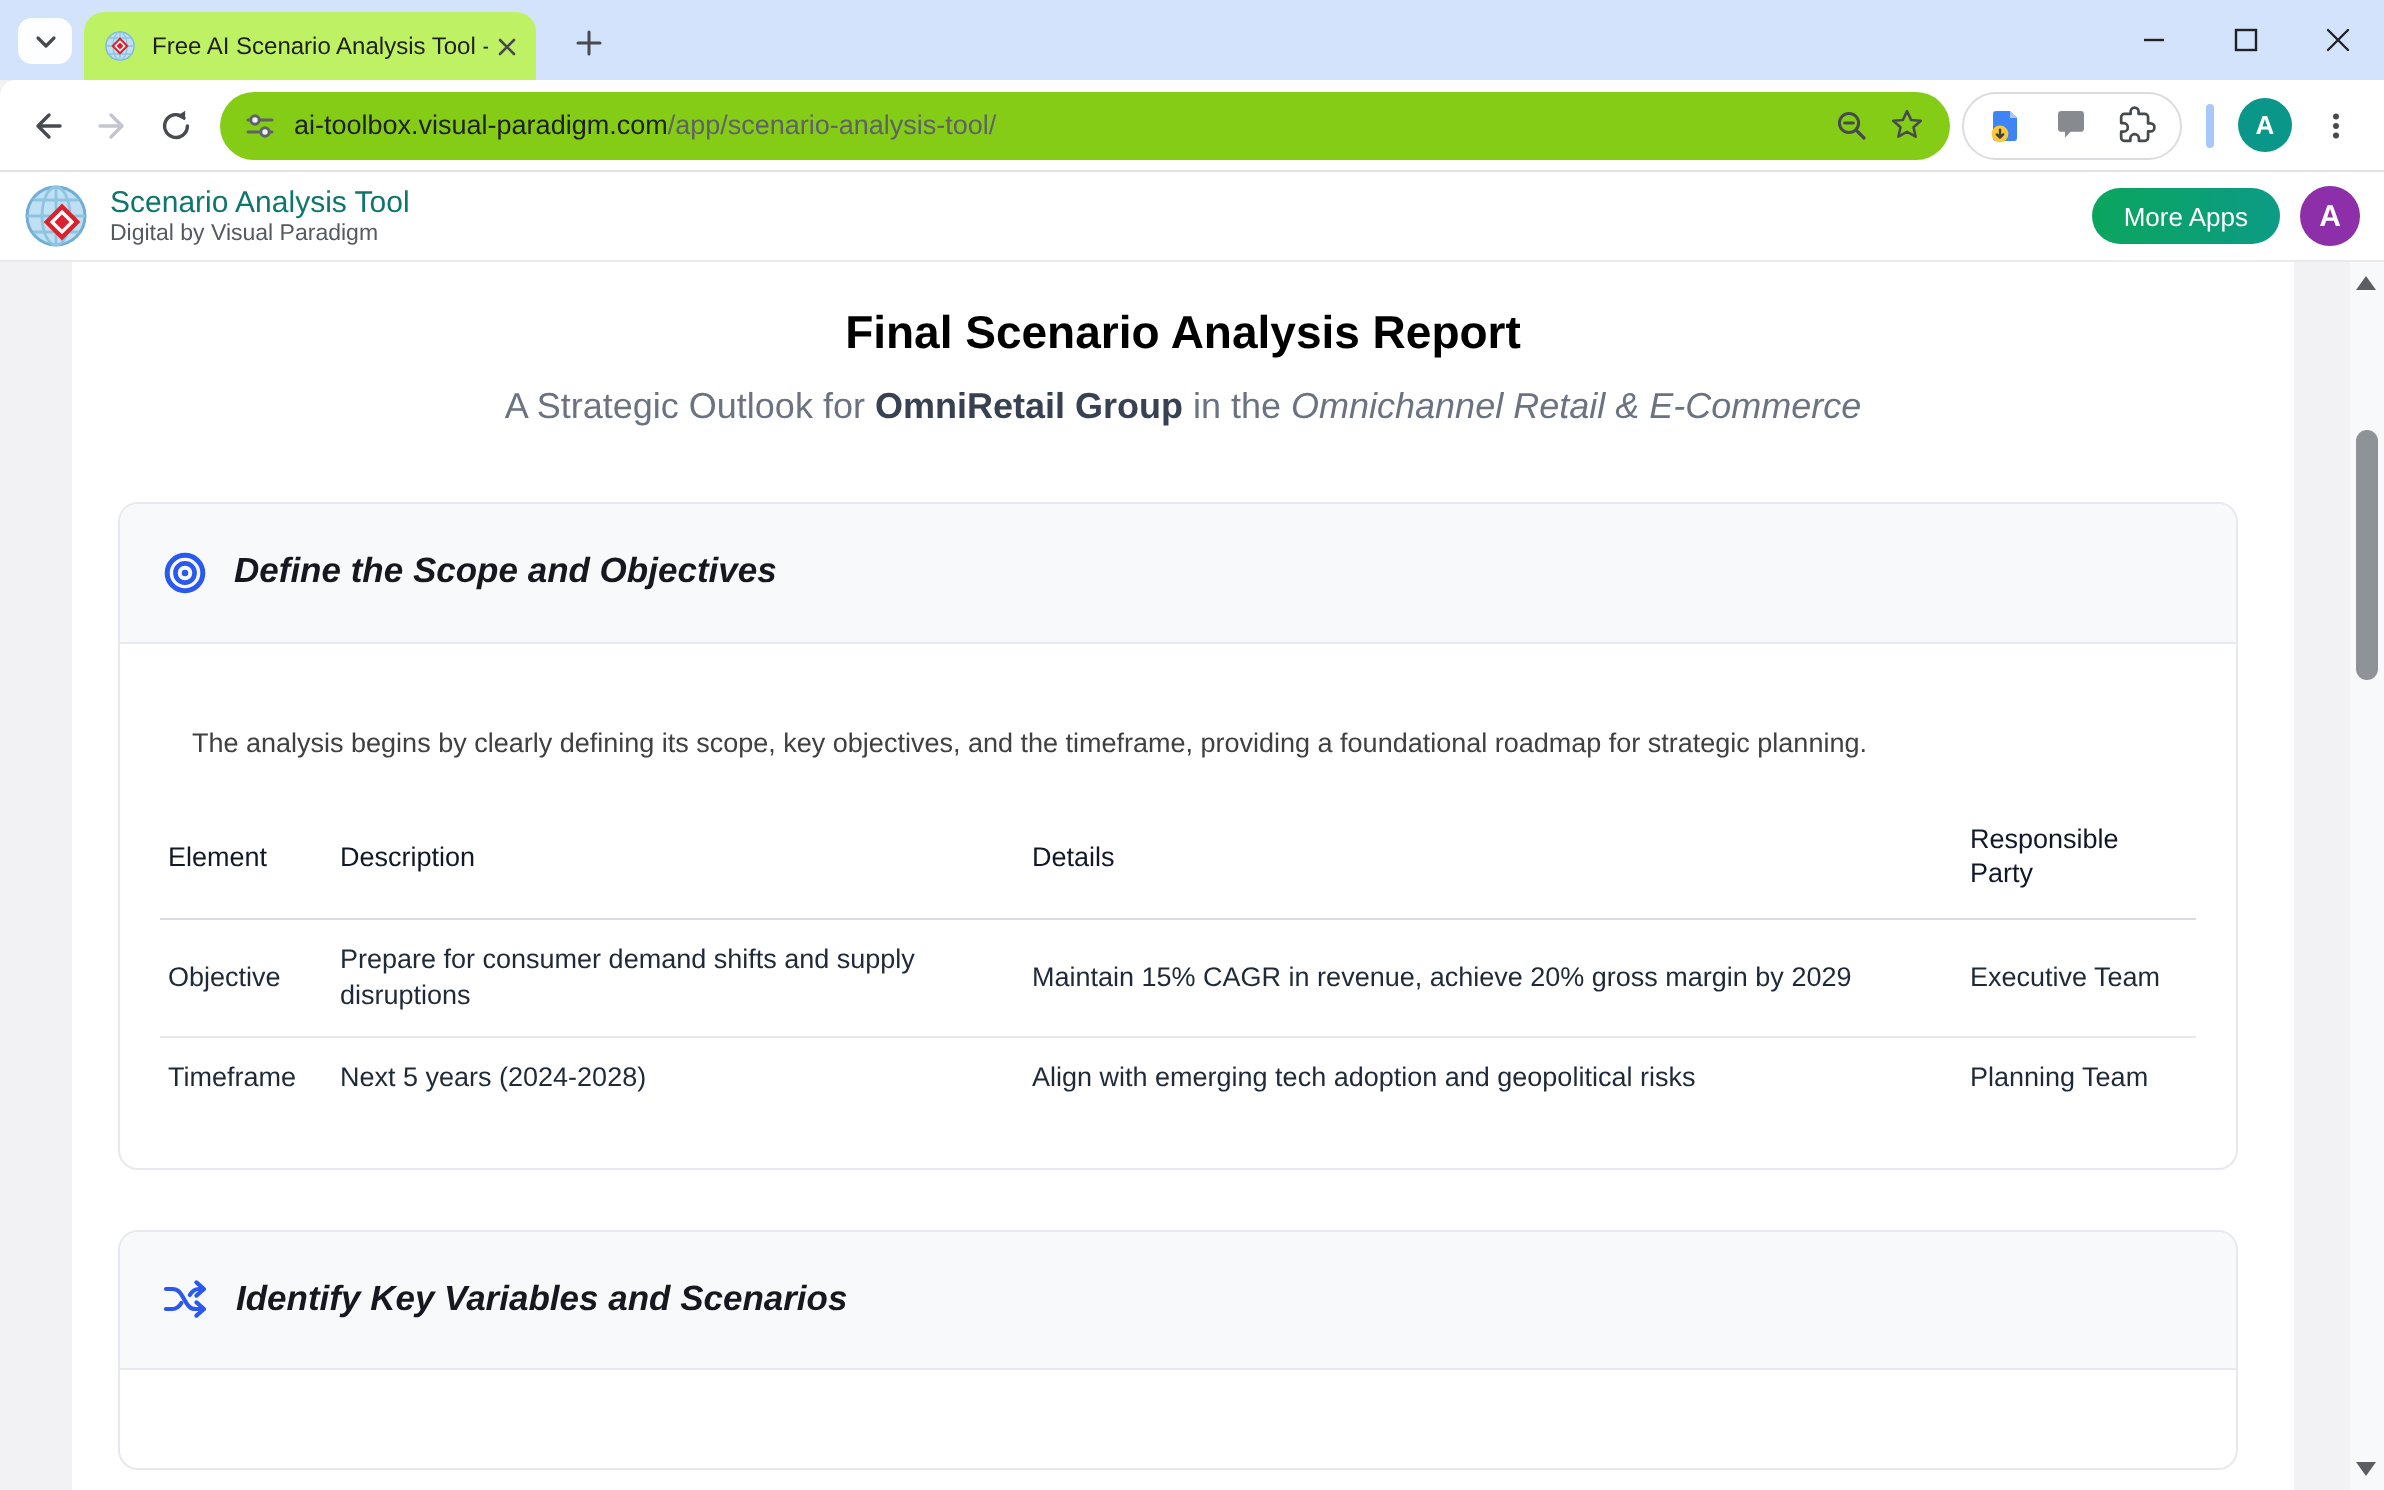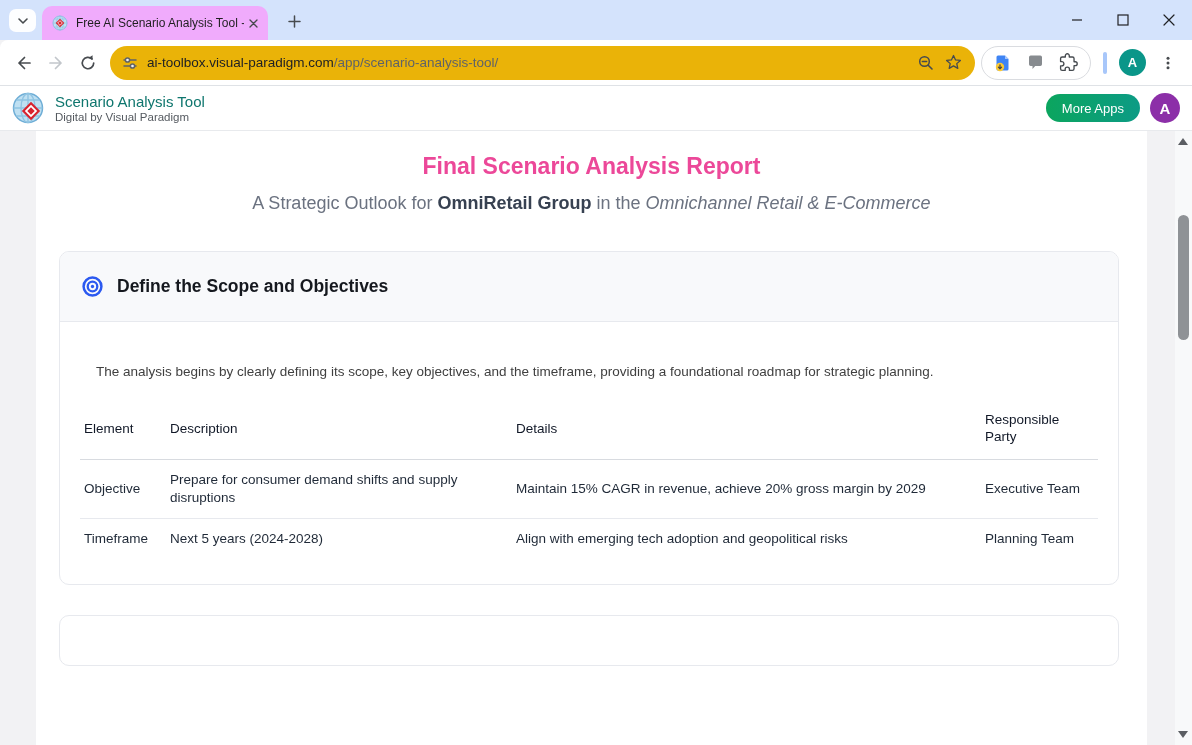--- a/index.html
+++ b/index.html
@@ -12,38 +12,38 @@
 
   
   .titlebar { height:40px; background:#d4e3fc; position:relative; }
   .tab-search {
     position:absolute; left:9px; top:9px; width:27px; height:23px;
     background:rgba(255,255,255,.95); border-radius:7px;
     display:flex; align-items:center; justify-content:center; cursor:pointer;
   }
   .tab {
     position:absolute; left:42px; top:6px; width:226px; height:34px;
-    background:#f0abfc; border-radius:10px 10px 0 0;
+    background:#bef264; border-radius:10px 10px 0 0;
     display:flex; align-items:center; padding:0 6px 0 10px;
   }
   .tab-title { flex:1; font-size:12px; color:#1f1f1f; white-space:nowrap; overflow:hidden; margin-left:8px; }
   .icon-btn { display:flex; align-items:center; justify-content:center; cursor:pointer; border-radius:50%; }
   .tab-close { width:18px; height:18px; }
   .newtab { position:absolute; left:282px; top:9px; width:24px; height:24px; }
   .win-controls { position:absolute; right:0; top:0; height:40px; display:flex; }
   .win-btn { width:46px; height:40px; display:flex; align-items:center; justify-content:center; cursor:pointer; }
 
   
   .toolbar {
     height:46px; background:#fff; display:flex; align-items:center;
     padding:0 8px; border-bottom:1px solid #dfe2e6; border-radius:8px 0 0 0;
   }
   .nav-btn { width:32px; height:32px; border-radius:50%; display:flex; align-items:center; justify-content:center; cursor:pointer; }
   .omnibox {
-    flex:1; height:34px; background:#eab308; border-radius:17px;
+    flex:1; height:34px; background:#84cc16; border-radius:17px;
     display:flex; align-items:center; padding:0 12px; margin:0 6px; min-width:0; gap:9px;
   }
   .url-text { font-size:13.5px; color:#202124; white-space:nowrap; overflow:hidden; flex:1; }
   .url-text .path { color:#5f6368; }
   .ext-pill {
     height:34px; border:1px solid #dadce0; border-radius:17px; background:#fff;
     display:flex; align-items:center; padding:0 12px; gap:15px; margin-right:6px;
   }
   .panel-divider { width:4px; height:22px; background:#a8c7fa; border-radius:2px; margin:0 6px; }
   .avatar-chrome {
@@ -71,33 +71,33 @@
     width:30px; height:30px; border-radius:50%; background:#8c2fa8; color:#fff;
     font-weight:700; font-size:15px; display:flex; align-items:center; justify-content:center; cursor:pointer;
   }
 
   
   .page { position:relative; height:614px; background:#f2f2f4; }
   .container {
     position:absolute; left:36px; top:0; width:1111px; height:100%;
     background:#fff; overflow:hidden; padding-top:13px;
   }
-  .report-title { text-align:center; font-size:23px; font-weight:700; color:#ec4899; margin:9px 0 0; }
+  .report-title { text-align:center; font-size:23px; font-weight:700; color:#000000; margin:9px 0 0; }
   .report-subtitle { text-align:center; font-size:18px; color:#6b7280; margin-top:13px; }
   .report-subtitle .company { font-weight:700; color:#374151; }
   .report-subtitle .industry { font-style:italic; }
 
   .card {
     width:1060px; margin:37px 0 0 23px; border:1px solid #e7e9ee; border-radius:10px;
     background:#fff; overflow:hidden;
   }
   .card + .card { margin-top:30px; }
   .card-header {
     background:#f8f9fb; border-bottom:1px solid #e7e9ee; padding:23px 21px;
-    display:flex; align-items:center; gap:13px;
+    display:flex; gap:13px;font-style:italic;
   }
   .card-title { font-size:17.5px; font-weight:700; color:#15181e; }
   .card-body { padding:25px 20px 24px; }
   .card-desc { font-size:13.5px; color:#404040; margin:16px; line-height:1.4; }
   table { border-collapse:collapse; width:100%; margin-top:21px; table-layout:fixed; }
   th {
     text-align:left; font-weight:400; color:#111827; font-size:13.5px;
     padding:8px 12px 13px 4px; border-bottom:1px solid #d8dbe0; vertical-align:middle; line-height:1.3;
   }
   td {
@@ -291,20 +291,30 @@
               <td>Next 5 years (2024-2028)</td>
               <td>Align with emerging tech adoption and geopolitical risks</td>
               <td>Planning Team</td>
             </tr>
           </tbody>
         </table>
       </div>
     </div>
 
     <div class="card">
+      <div class="card-header">
+        <svg width="24" height="22" viewBox="0 0 24 22">
+          <path d="M2 5.5 h3.2 c3 0 4.1 2.1 5.8 5 c1.7 2.9 2.8 5 5.8 5 h2.7" fill="none" stroke="#2b59f0" stroke-width="2.1" stroke-linecap="round"></path>
+          <path d="M2 15.5 h3.2 c2.3 0 3.4 -1.2 4.5 -3" fill="none" stroke="#2b59f0" stroke-width="2.1" stroke-linecap="round"></path>
+          <path d="M13.9 8.5 c1.1 -1.8 2.2 -3 4.5 -3 h1.1" fill="none" stroke="#2b59f0" stroke-width="2.1" stroke-linecap="round"></path>
+          <path d="M17.2 2.2 L21 5.5 L17.2 8.8" fill="none" stroke="#2b59f0" stroke-width="2.1" stroke-linecap="round" stroke-linejoin="round"></path>
+          <path d="M17.2 12.2 L21 15.5 L17.2 18.8" fill="none" stroke="#2b59f0" stroke-width="2.1" stroke-linecap="round" stroke-linejoin="round"></path>
+        </svg>
+        <span class="card-title">Identify Key Variables and Scenarios</span>
+      </div>
       <div class="card-body">
         
         
       </div>
     </div>
   </div>
 
   <div class="scrollbar">
     <span class="sb-arrow sb-up"></span>
     <span class="sb-thumb"></span>

